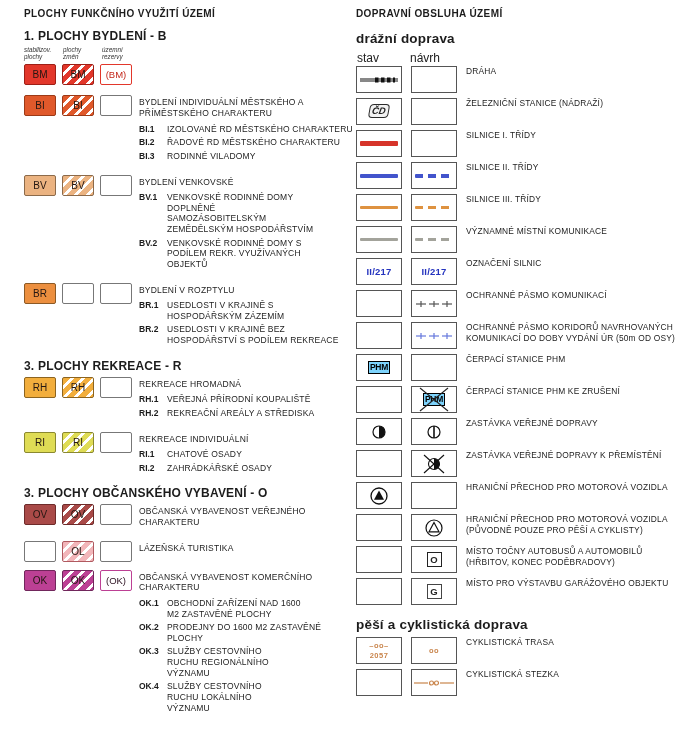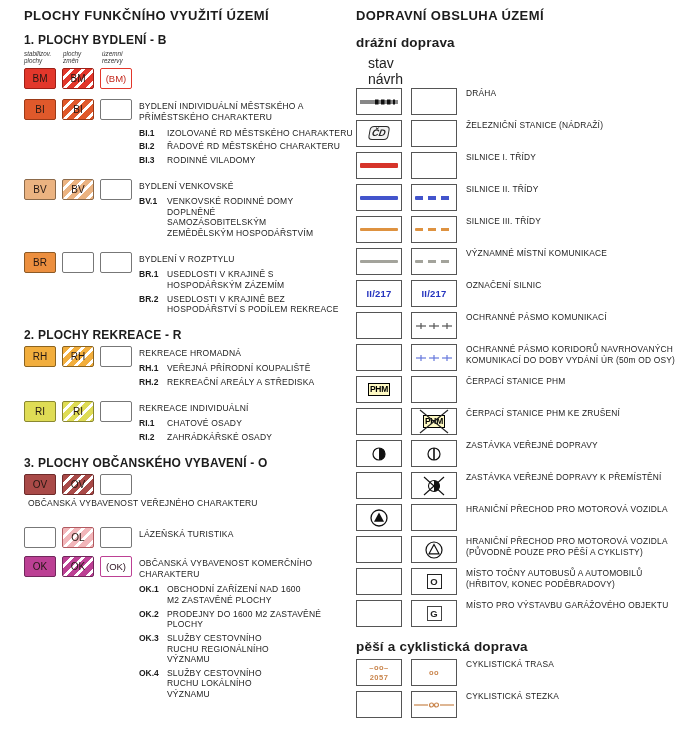--- a/index.html
+++ b/index.html
@@ -1,57 +1,57 @@
 <!DOCTYPE html>
 <html><head>
 <meta charset="utf-8">
 <style>
   html,body{margin:0;padding:0;background:#fff;}
   body{width:686px;height:731px;font-family:"Liberation Sans",sans-serif;color:#1c1c1c;overflow:hidden;}
   .page{display:flex;padding:6px 0 0 24px;box-sizing:border-box;}
   .colL{width:332px;flex:none;}
   .colR{width:322px;flex:none;}
 
-  .main-title{font-size:13px;font-weight:bold;letter-spacing:.4px;margin:2px 0 8px;}
+  .main-title{font-size:10px;font-weight:bold;letter-spacing:.4px;margin:2px 0 8px;}
   .sec-head{font-size:12px;font-weight:600;margin:10px 0 3px;letter-spacing:.2px;}
   .sec-head b{font-weight:800;}
   .sub-head{font-size:13.5px;font-weight:bold;margin:12px 0 5px;letter-spacing:.2px;}
 
   .colheads{display:flex;gap:6px;margin:2px 0 3px;}
   .colheads .ch{width:33px;font-size:6.3px;font-style:italic;line-height:1.15;color:#333;text-align:left;}
 
   .grp{display:flex;margin:0 0 9px;}
   .sws{display:flex;gap:6px;width:111px;flex:none;align-items:flex-start;padding-top:1px;}
   .sw{width:30px;height:19px;border:1.5px solid #777;border-radius:2px;display:flex;align-items:center;justify-content:center;
       font-size:10px;color:#241712;background:#fff;flex:none;box-sizing:content-box;}
   .sw.solid{background:var(--c);border-color:var(--b);}
   .sw.hatch{background:repeating-linear-gradient(135deg,var(--c) 0 5px,#fff 5px 8px);border-color:var(--b);}
   .sw.outline{border-color:var(--c);color:var(--t);font-size:9.5px;}
   .desc{flex:1;padding-left:4px;font-size:8.5px;line-height:1.25;}
   .desc .main{margin:3px 0 5px;letter-spacing:.2px;}
   .subitem{display:flex;margin:2px 0 3px;}
   .subitem .code{font-weight:bold;width:28px;flex:none;}
   .subitem .txt{flex:1;letter-spacing:.2px;}
 
-  .stavnavrh{display:flex;font-size:14px;color:#222;margin:4px 12px 1px;flex-direction:column;}
+  .stavnavrh{display:flex;font-size:12px;color:#222;margin:4px 1px 1px;}
   .stavnavrh span{width:53px;display:inline-block;}
   .rrow{display:flex;align-items:flex-start;margin:0 0 5px;}
   .box{width:44px;height:25px;border:1px solid #555;background:#fff;margin-right:9px;flex:none;
        display:flex;align-items:center;justify-content:center;position:relative;overflow:visible;}
   .rlabel{font-size:8.4px;line-height:1.3;letter-spacing:.2px;width:216px;}
 
   .bar{width:38px;border-radius:1px;}
   .bar.h5{height:5px;} .bar.h4{height:4px;} .bar.h3{height:3.5px;}
   .bar.dash{background:repeating-linear-gradient(90deg,var(--c) 0 8px,transparent 8px 13px);}
   .bar.solidbar{background:var(--c);}
 
   .refnum{font-size:9.5px;font-weight:bold;color:var(--c);letter-spacing:.2px;}
   .cd{border:1.8px solid #2a2a2a;border-radius:4px;padding:0 2px;font-style:italic;font-weight:800;font-size:9.5px;
       transform:skewX(-10deg);background:#f2f2f2;color:#222;line-height:1.3;}
-  .phm{border:1.8px solid #000;font-weight:800;font-size:8.5px;letter-spacing:-.3px;padding:0 1px;line-height:1.3;color:#000;background:#fef9c3;}
+  .phm{border:1.8px solid #000;font-weight:800;font-size:8.5px;letter-spacing:-.3px;padding:0 1px;line-height:1.3;color:#000;background:#7dd3fc;}
   .sqbadge{border:1.6px solid #222;width:13px;height:13px;display:flex;align-items:center;justify-content:center;
            font-size:9.5px;font-weight:bold;color:#222;background:#fff;}
   .sqbadge.lite{border-width:1.2px;font-weight:600;border-color:#444;}
   .xover{position:absolute;left:0;top:0;width:100%;height:100%;}
   .cyc{color:var(--c);font-weight:bold;font-size:7.5px;line-height:1.25;text-align:center;letter-spacing:.5px;}
   svg{display:block;}
 </style>
 </head>
 <body>
 
@@ -104,20 +104,24 @@
         <div class="sw solid" style="--c: #EBB381; --b: #8C6A4A;">BV</div>
         <div class="sw hatch" style="--c: #EBB381; --b: #8C6A4A;">BV</div>
         <div class="sw"></div>
       </div>
       <div class="desc">
         <div class="main">BYDLENÍ VENKOVSKÉ</div>
         <div class="subitem">
             <span class="code">BV.1</span>
             <span class="txt" style="max-width:150px;">VENKOVSKÉ RODINNÉ DOMY DOPLNĚNÉ SAMOZÁSOBITELSKÝM ZEMĚDĚLSKÝM HOSPODÁŘSTVÍM</span>
           </div>
+        <div class="subitem">
+            <span class="code">BV.2</span>
+            <span class="txt" style="max-width:160px;">VENKOVSKÉ RODINNÉ DOMY S PODÍLEM REKR. VYUŽÍVANÝCH OBJEKTŮ</span>
+          </div>
       </div>
     </div>
 
     <div class="grp">
       <div class="sws">
         <div class="sw solid" style="--c: #EC8F3F; --b: #8C5A26;">BR</div>
         <div class="sw"></div>
         <div class="sw"></div>
       </div>
       <div class="desc">
@@ -126,21 +130,21 @@
             <span class="code">BR.1</span>
             <span class="txt" style="max-width:130px;">USEDLOSTI V KRAJINĚ S HOSPODÁŘSKÝM ZÁZEMÍM</span>
           </div>
         <div class="subitem">
             <span class="code">BR.2</span>
             <span class="txt" style="max-width:180px;">USEDLOSTI V KRAJINĚ BEZ HOSPODÁŘSTVÍ S PODÍLEM REKREACE</span>
           </div>
       </div>
     </div>
 
-    <div class="sec-head"><span>2. PLOCHY REKREACE - </span><b>R</b></div>
+    <div class="sec-head"><span>3. PLOCHY REKREACE - </span><b>R</b></div>
 
     <div class="grp">
       <div class="sws">
         <div class="sw solid" style="--c: #F2AE3D; --b: #8C6420;">RH</div>
         <div class="sw hatch" style="--c: #F2AE3D; --b: #8C6420;">RH</div>
         <div class="sw"></div>
       </div>
       <div class="desc">
         <div class="main">REKREACE HROMADNÁ</div>
         <div class="subitem">
@@ -168,21 +172,21 @@
           </div>
         <div class="subitem">
             <span class="code">RI.2</span>
             <span class="txt">ZAHRÁDKÁŘSKÉ OSADY</span>
           </div>
       </div>
     </div>
 
     <div class="sec-head"><span>3. PLOCHY OBČANSKÉHO VYBAVENÍ - </span><b>O</b></div>
 
-    <div class="grp" style="margin-bottom:13px;flex-direction:column;">
+    <div class="grp" style="margin-bottom:7px;">
       <div class="sws">
         <div class="sw solid" style="--c: #A94A48; --b: #6E2B2A;">OV</div>
         <div class="sw hatch" style="--c: #A94A48; --b: #6E2B2A;">OV</div>
         <div class="sw"></div>
       </div>
       <div class="desc">
         <div class="main">OBČANSKÁ VYBAVENOST VEŘEJNÉHO CHARAKTERU</div>
       </div>
     </div>
 

